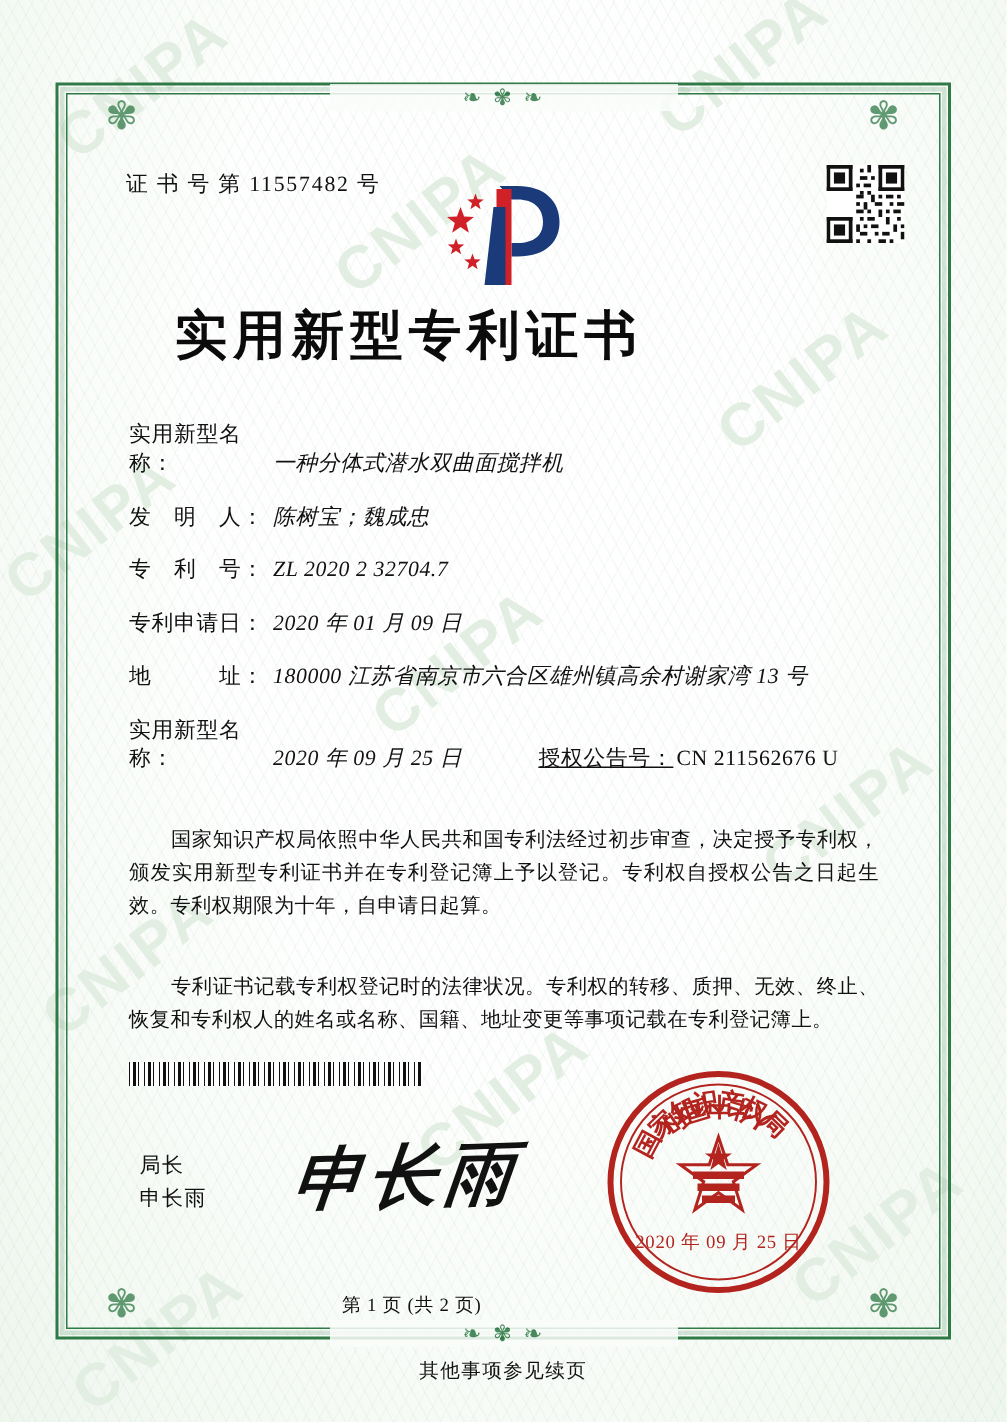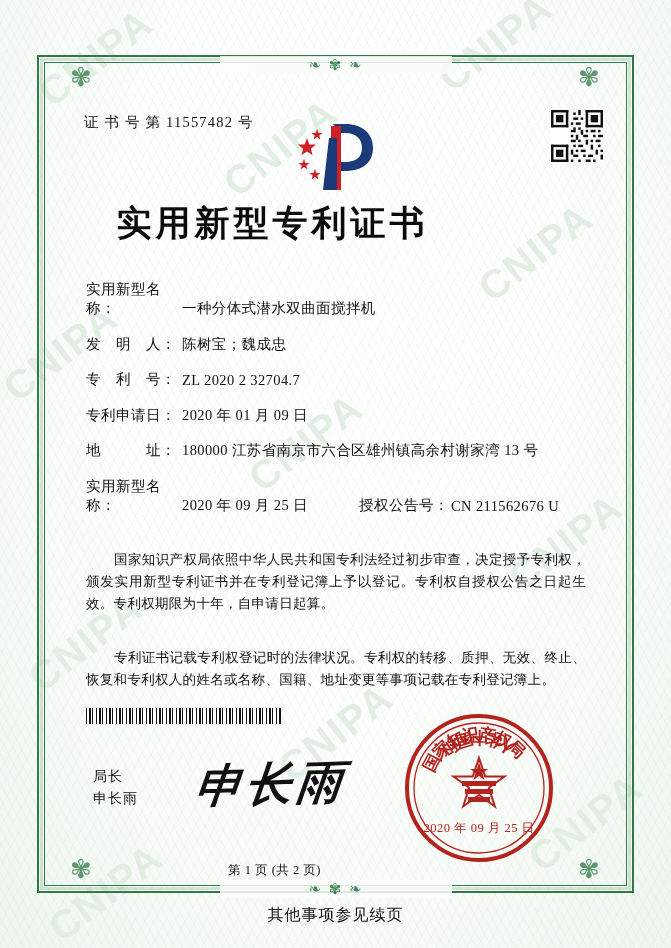--- a/index.html
+++ b/index.html
@@ -152,25 +152,27 @@
     color: #111;
   }
   .field .lbl {
     width: 96px;
     flex: 0 0 96px;
     letter-spacing: 0.5px;
   }
   .field .val {
     flex: 1 1 auto;
     letter-spacing: 0.4px;
+    font-style: italic;
   }
   .field .lbl2 {
     flex: 0 0 92px;
     margin-left: 24px;
     letter-spacing: 0.5px;
+    text-decoration: underline;
   }
   .field .val2 {
     flex: 1 1 auto;
     letter-spacing: 0.4px;
   }
 
   .para {
     position: absolute;
     left: 86px;
     width: 500px;
@@ -245,21 +247,21 @@
     font-size: 12.5px;
     color: #111;
     letter-spacing: 0.5px;
   }
 
   .footnote {
     position: absolute;
     left: 0; top: 905px;
     width: 671px;
     text-align: center;
-    font-size: 16px;
+    font-size: 13px;
     color: #111;
     letter-spacing: 1px;
   }
 </style>
 </head>
 <body>
 
 <div class="page">
 
   <div class="guilloche"></div>

